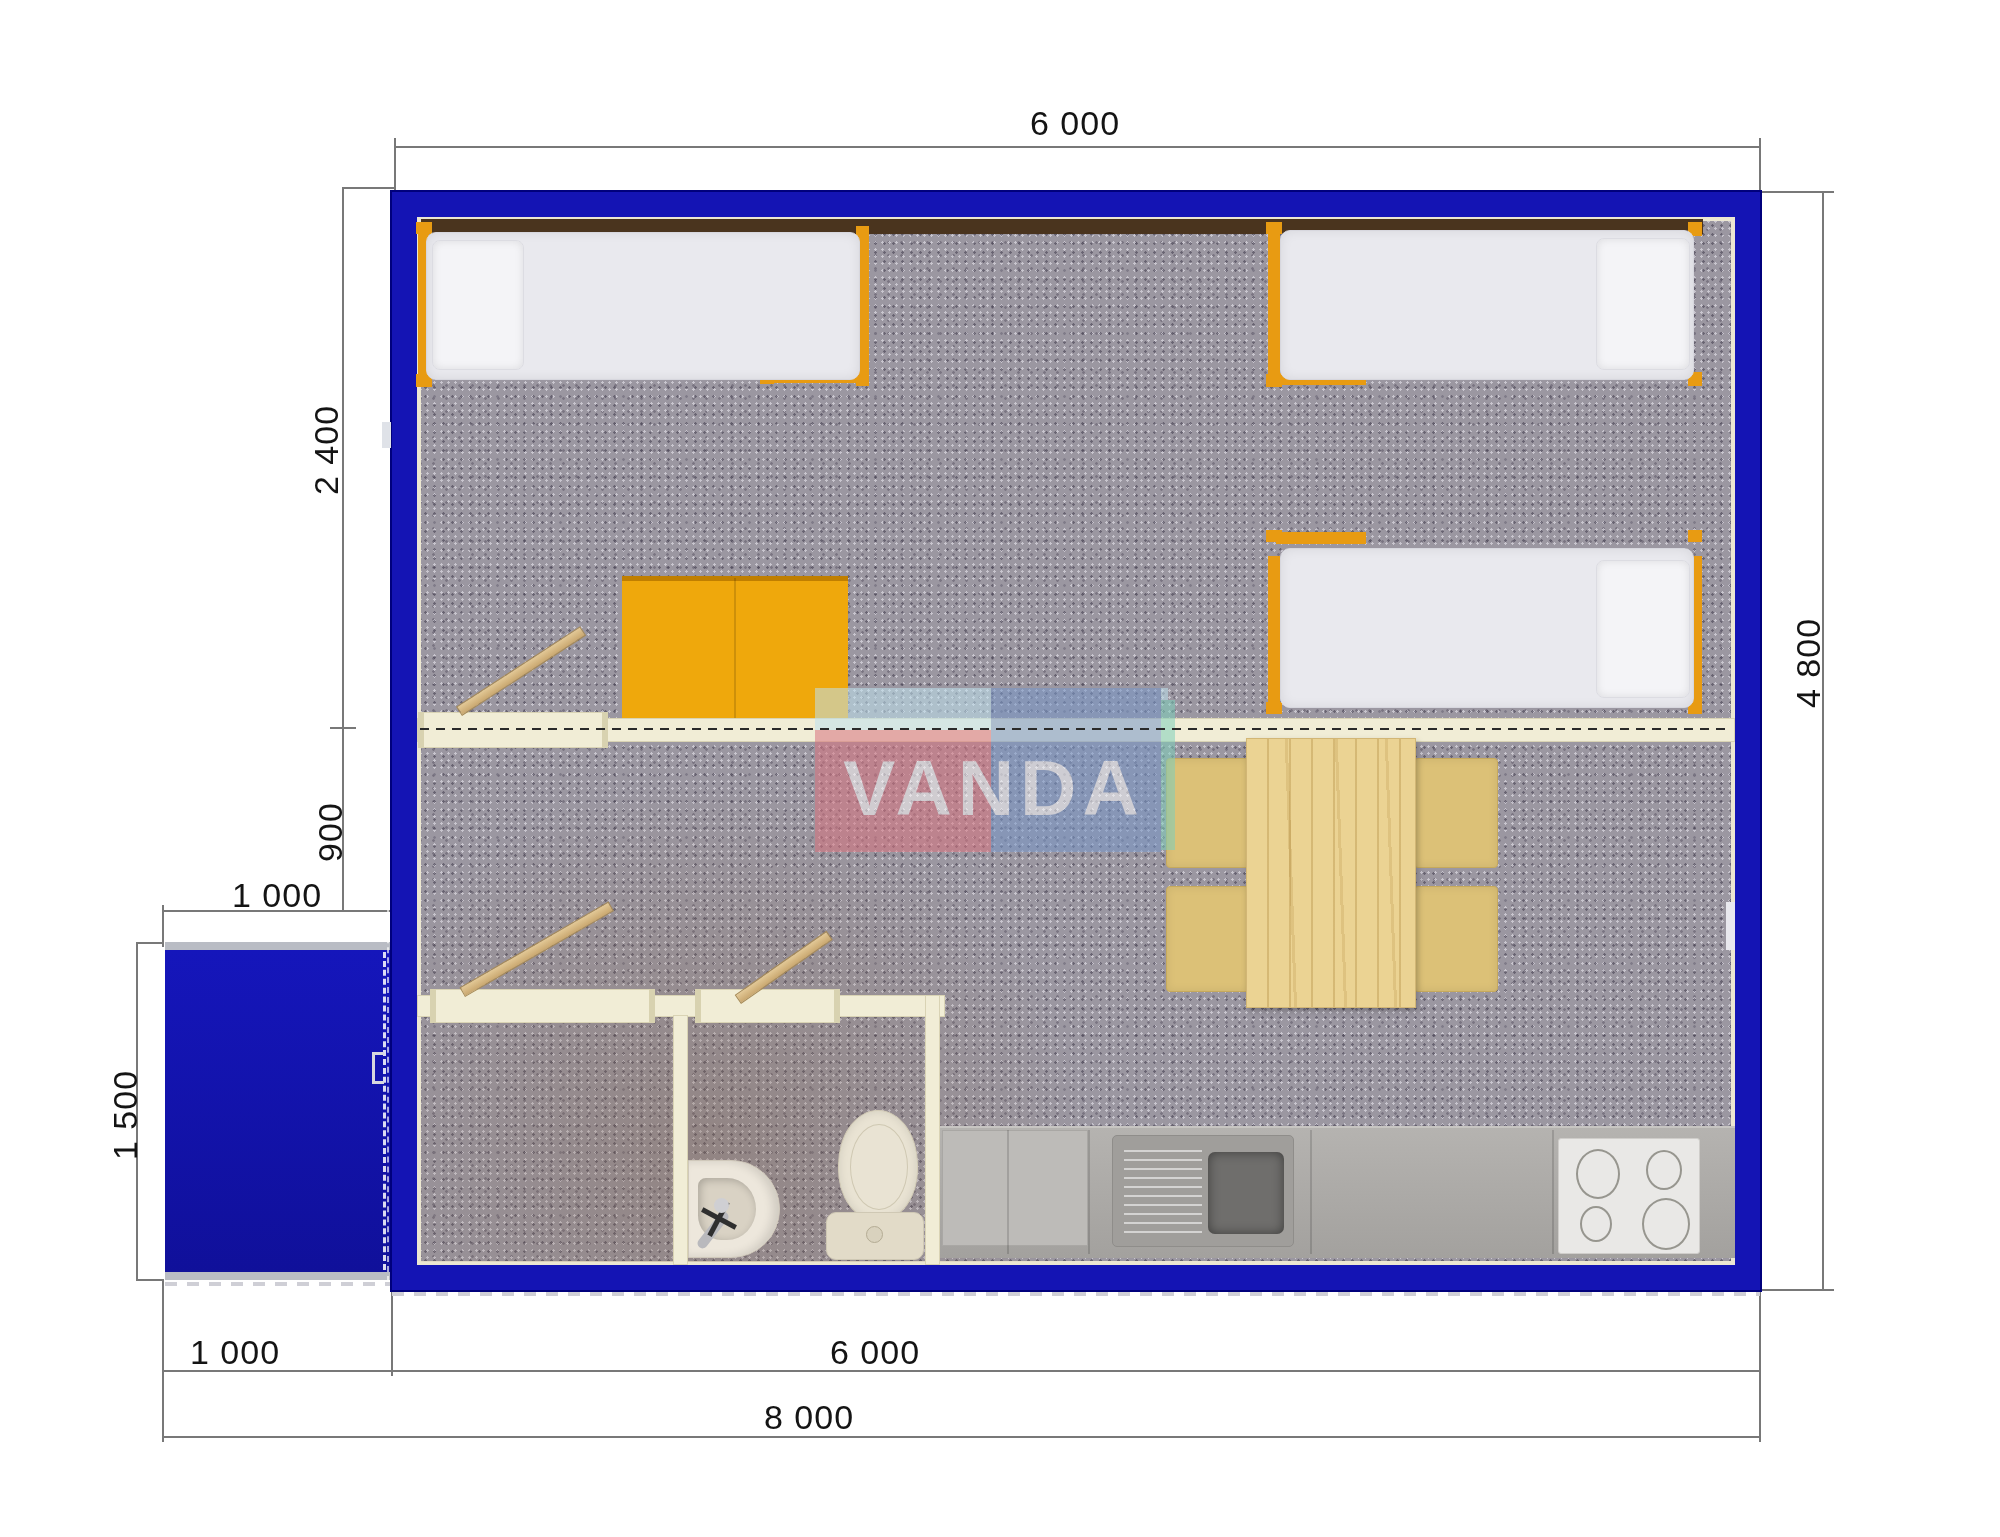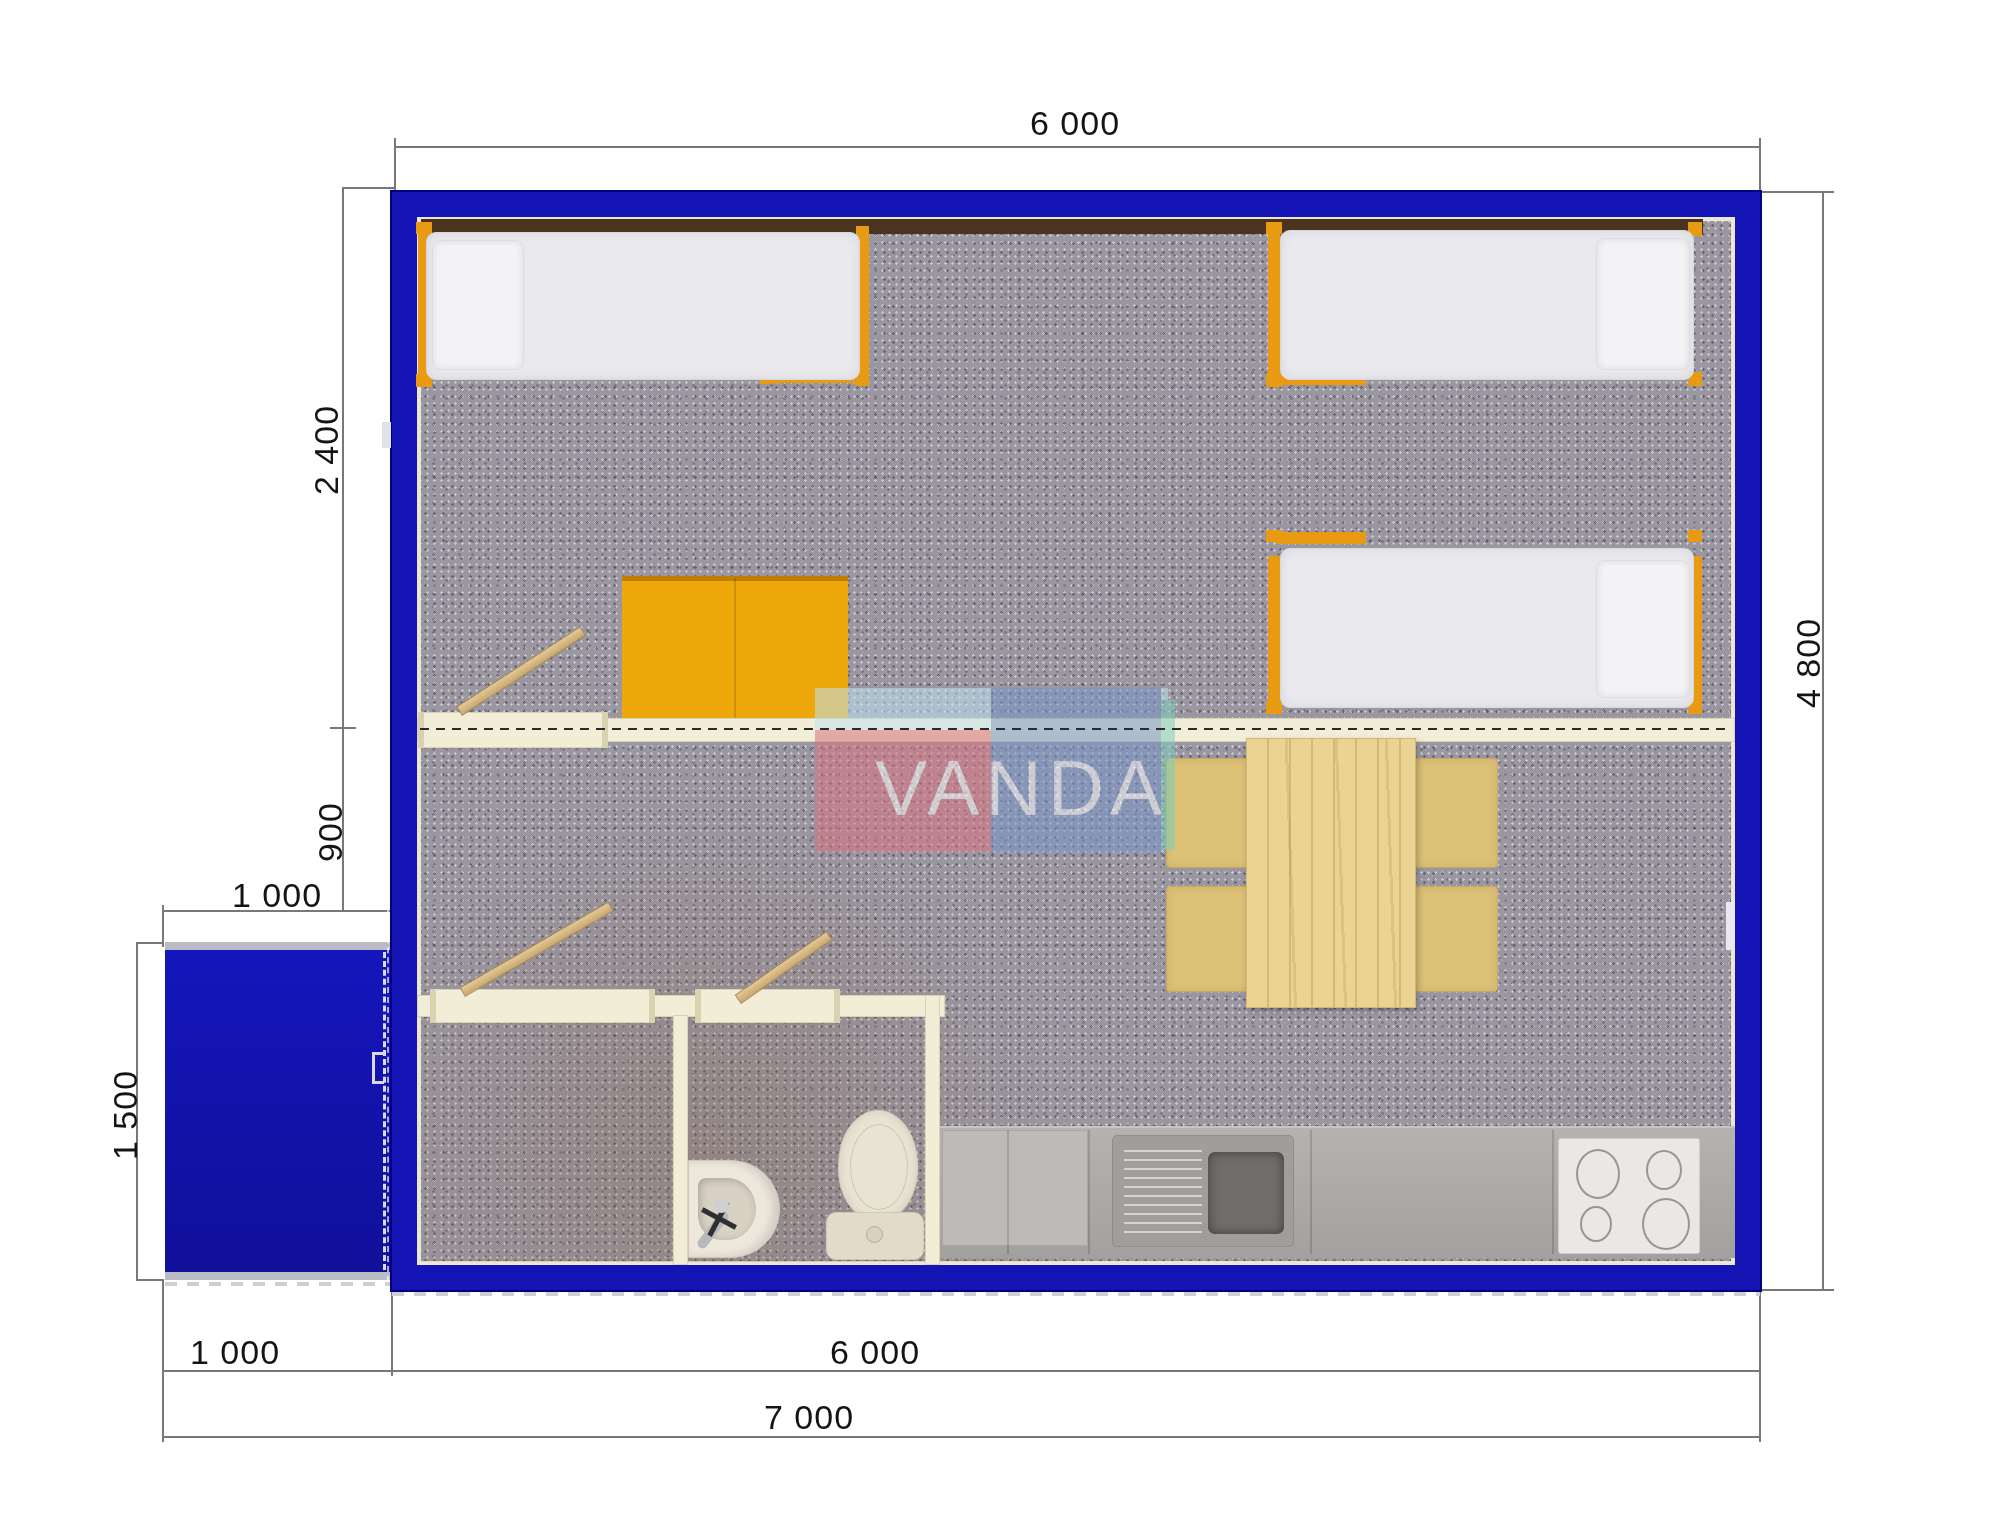--- a/index.html
+++ b/index.html
@@ -76,21 +76,21 @@
 
 <div>
   <div class="dline" style="left:162px;top:1280px;width:2px;height:162px"></div>
   <div class="dline" style="left:391px;top:1290px;width:2px;height:86px"></div>
   <div class="dline" style="left:1759px;top:1290px;width:2px;height:152px"></div>
   <div class="dline" style="left:163px;top:1370px;width:229px;height:2px"></div>
   <div class="dtext" style="left:135px;top:1332px">1 000</div>
   <div class="dline" style="left:392px;top:1370px;width:1368px;height:2px"></div>
   <div class="dtext" style="left:775px;top:1332px">6 000</div>
   <div class="dline" style="left:163px;top:1436px;width:1597px;height:2px"></div>
-  <div class="dtext" style="left:709px;top:1397px">7 000</div>
+  <div class="dtext" style="left:709px;top:1397px">8 000</div>
 </div>
 
 <div>
   <div class="abs" style="left:165px;top:942px;width:225px;height:8px;background:#b9bcc4"></div>
   <div class="abs" style="left:165px;top:950px;width:225px;height:322px;background:linear-gradient(180deg,#1516bb,#10109a)"></div>
   <div class="abs" style="left:165px;top:1272px;width:225px;height:8px;background:#b9bcc4"></div>
   <div class="dashline-v" style="left:383px;top:952px;height:318px"></div>
   <div class="abs" style="left:372px;top:1052px;width:12px;height:32px;border:3px solid #d8d8de;border-right:none;box-sizing:border-box"></div>
   <div class="abs" style="left:165px;top:1282px;width:225px;height:4px;background:repeating-linear-gradient(90deg,#cfcfd6 0 12px,transparent 12px 22px)"></div>
 </div>
@@ -208,17 +208,17 @@
   <div class="abs" style="left:1246px;top:738px;width:170px;height:270px;background:#ebd393;border:1px solid #d2b675;box-sizing:border-box;
        background-image:repeating-linear-gradient(90deg,rgba(0,0,0,0) 0 20px,rgba(158,116,38,.28) 20px 22px),repeating-linear-gradient(88deg,rgba(0,0,0,0) 0 47px,rgba(170,128,50,.20) 47px 50px);
        box-shadow:2px 3px 6px rgba(0,0,0,.22)"></div>
 </div>
 
 <div class="abs" style="left:812px;top:686px;width:360px;height:168px;opacity:.55">
   <div class="abs" style="left:3px;top:2px;width:353px;height:42px;background:#bfe2ef"></div>
   <div class="abs" style="left:3px;top:44px;width:176px;height:122px;background:#d9737f"></div>
   <div class="abs" style="left:179px;top:2px;width:170px;height:164px;background:#7796c8"></div>
   <div class="abs" style="left:349px;top:14px;width:14px;height:150px;background:#7fd0bc"></div>
-  <div class="abs" style="left:8px;top:56px;width:348px;height:92px;line-height:92px;text-align:right;font-size:78px;font-weight:normal;letter-spacing:6px;color:rgba(255,255,255,.95)">VANDA</div>
+  <div class="abs" style="left:8px;top:56px;width:348px;height:92px;line-height:92px;text-align:center;font-size:78px;font-weight:bold;letter-spacing:6px;color:rgba(255,255,255,.95)">VANDA</div>
 </div>
 
 <div class="abs" style="left:420px;top:728px;width:1312px;height:2px;background:repeating-linear-gradient(90deg,#2a2a2a 0 9px,rgba(0,0,0,0) 9px 16px)"></div>
 <div class="abs" style="left:392px;top:1292px;width:1368px;height:4px;background:repeating-linear-gradient(90deg,#cfcfd6 0 12px,rgba(0,0,0,0) 12px 22px)"></div>
 
 </body></html>

